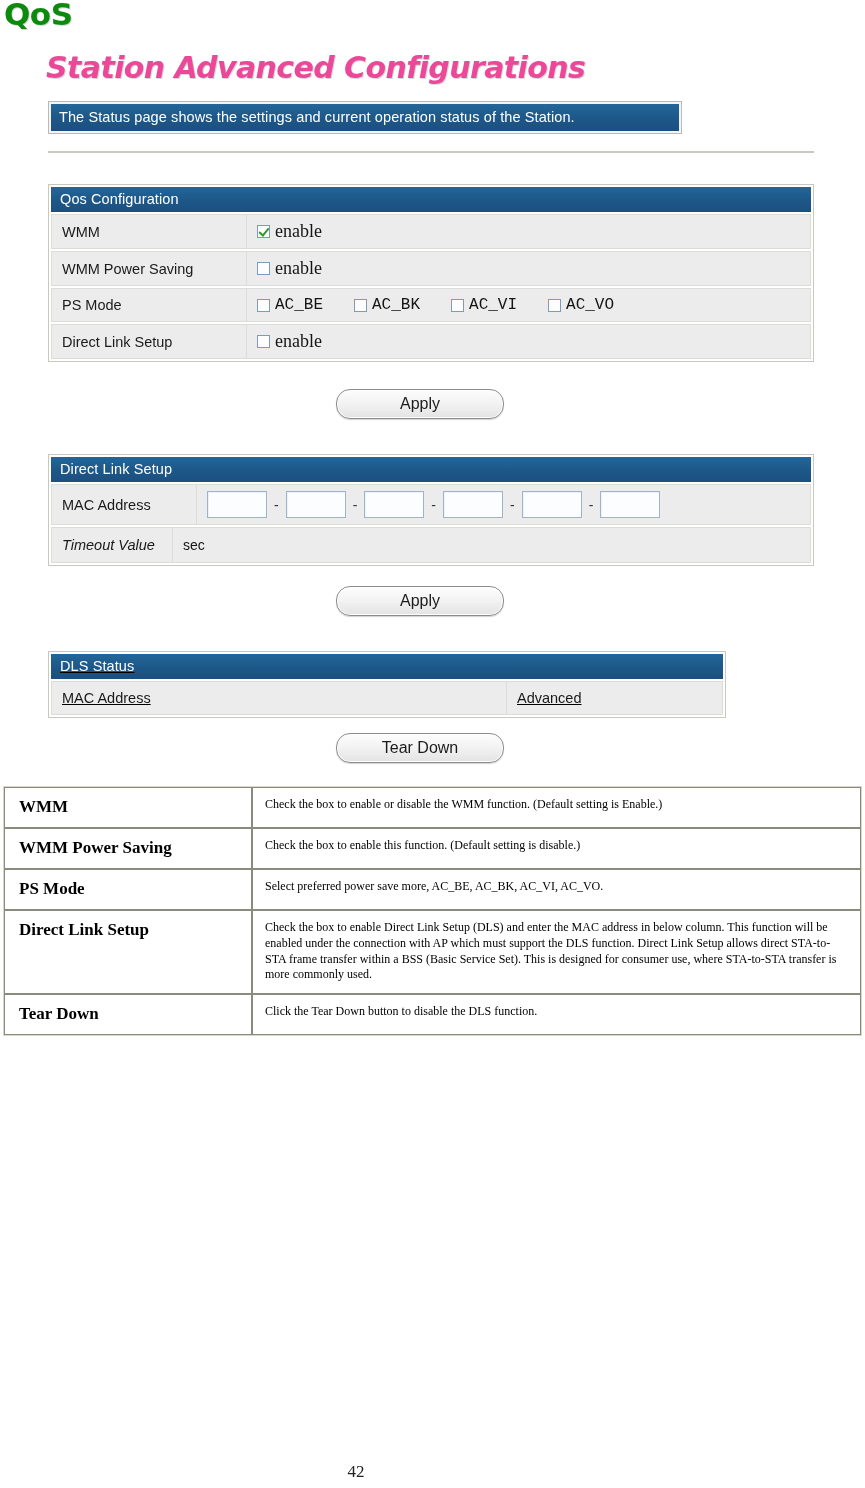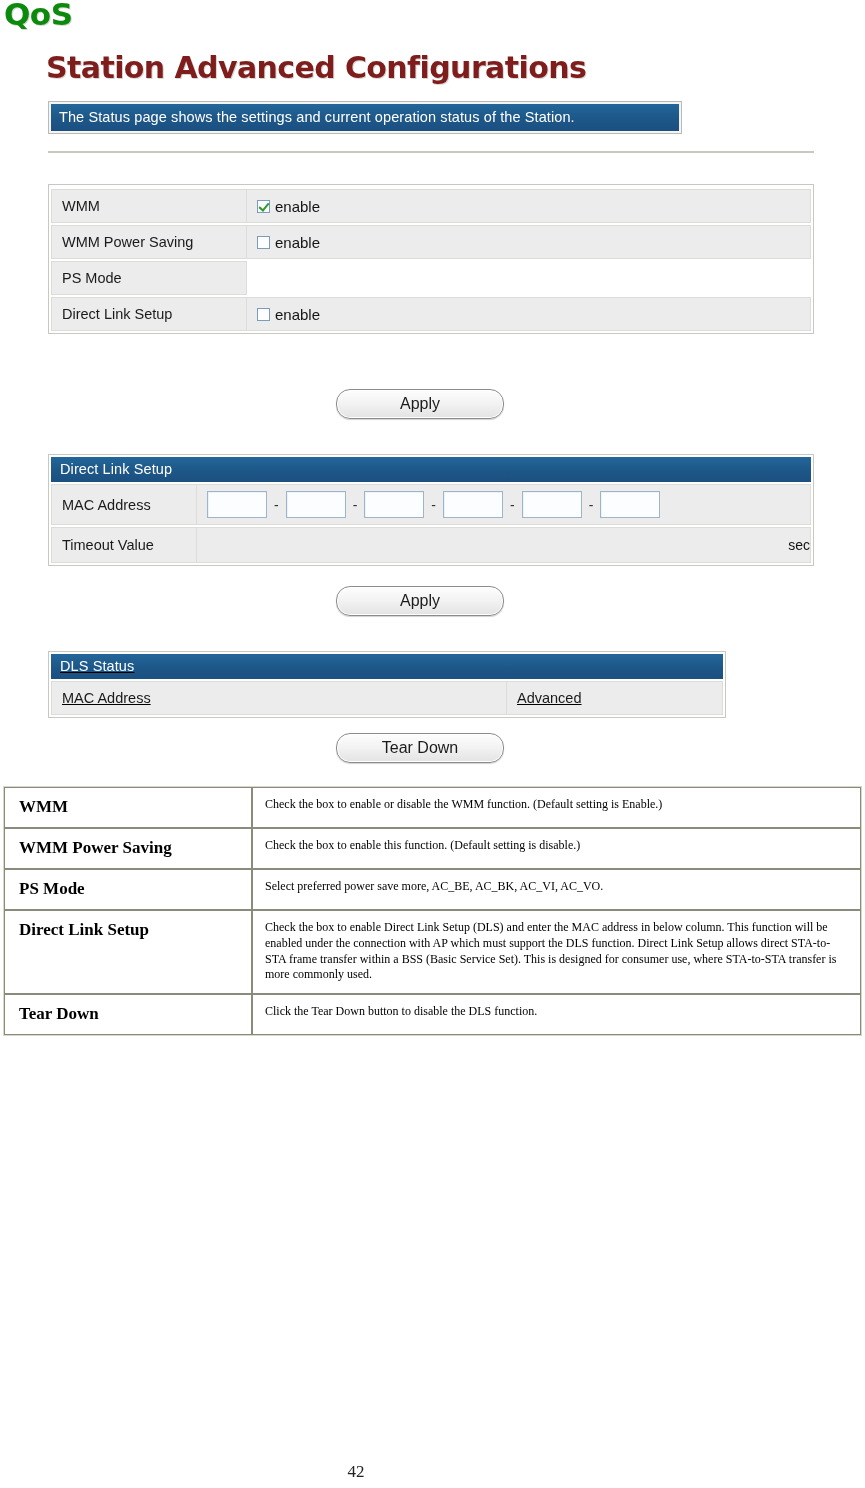--- a/index.html
+++ b/index.html
@@ -36,22 +36,23 @@
     width: 865px;
     height: 730px;
   }
 
   .page-title {
     position: absolute;
     left: 46px;
     top: 6px;
     font-family: "DejaVu Sans", sans-serif;
     font-size: 30px;
+    font-style: italic;
     font-weight: bold;
-    color: #7f1d1d;
+    color: #ec4899;
     letter-spacing: -0.6px;
     text-shadow: 1px 1px 0 rgba(205,205,205,0.8);
     white-space: nowrap;
   }
 
   .desc-bar-wrap {
     position: absolute;
     left: 48px;
     top: 57px;
     width: 634px;
@@ -139,22 +140,22 @@
     position: absolute;
     left: 3px;
     top: 0px;
     width: 4px;
     height: 8px;
     border: solid #2d9b2d;
     border-width: 0 2px 2px 0;
     transform: rotate(40deg);
   }
   .cb-label {
-    font-size: 15px;
-    font-family: Liberation Sans, sans-serif;
+    font-size: 18px;
+    font-family: Liberation Serif, serif;
     color: #141414;
   }
   .ps-item {
     display: inline-flex;
     align-items: center;
     margin-right: 31px;
   }
   .ps-item .cb-label {
     font-family: "Liberation Mono", monospace;
     font-size: 16px;
@@ -246,39 +247,58 @@
 
   <div class="page-title">Station Advanced Configurations</div>
 
   <div class="desc-bar-wrap">
     <div class="desc-bar">The Status page shows the settings and current operation status of the Station.</div>
   </div>
 
   <div class="hrule"></div>
 
   <div class="panel" style="left:48px; top:140px; width:766px;">
+    <div class="panel-head">Qos Configuration</div>
 
     <div class="prow">
       <div class="pcell-label" style="width:196px;">WMM</div>
       <div class="pcell-value">
         <span class="cbox checked"></span>
         <span class="cb-label">enable</span>
       </div>
     </div>
 
     <div class="prow">
       <div class="pcell-label" style="width:196px;">WMM Power Saving</div>
       <div class="pcell-value">
         <span class="cbox"></span>
         <span class="cb-label">enable</span>
       </div>
     </div>
 
     <div class="prow">
       <div class="pcell-label" style="width:196px;">PS Mode</div>
+      <div class="pcell-value">
+        <span class="ps-item">
+          <span class="cbox"></span>
+          <span class="cb-label">AC_BE</span>
+        </span>
+        <span class="ps-item">
+          <span class="cbox"></span>
+          <span class="cb-label">AC_BK</span>
+        </span>
+        <span class="ps-item">
+          <span class="cbox"></span>
+          <span class="cb-label">AC_VI</span>
+        </span>
+        <span class="ps-item">
+          <span class="cbox"></span>
+          <span class="cb-label">AC_VO</span>
+        </span>
+      </div>
     </div>
 
     <div class="prow">
       <div class="pcell-label" style="width:196px;">Direct Link Setup</div>
       <div class="pcell-value">
         <span class="cbox"></span>
         <span class="cb-label">enable</span>
       </div>
     </div>
   </div>
@@ -301,22 +321,22 @@
           <input class="mac-box" type="text" style="">
           <span class="mac-sep">-</span>
           <input class="mac-box" type="text" style="">
           <span class="mac-sep">-</span>
           <input class="mac-box" type="text" style="">
         </span>
       </div>
     </div>
 
     <div class="prow">
-      <div class="pcell-label" style="width:146px;">Timeout Value</div>
-      <div class="pcell-value" style="padding-top:9px; padding-bottom:9px;justify-content:flex-end;">
+      <div class="pcell-label" style="width:122px;font-style:italic;">Timeout Value</div>
+      <div class="pcell-value" style="padding-top:9px; padding-bottom:9px;">
         <span class="cb-label" style="font-family:'Liberation Sans',sans-serif;font-size:14px;">sec</span>
       </div>
     </div>
   </div>
 
   <div class="btn" style="left:336px; top:542px; width:168px; height:30px; line-height:28px;">Apply</div>
 
   <div class="panel" style="left:48px; top:607px; width:678px;text-decoration:underline;">
     <div class="panel-head">DLS Status</div>
     <div class="prow">

